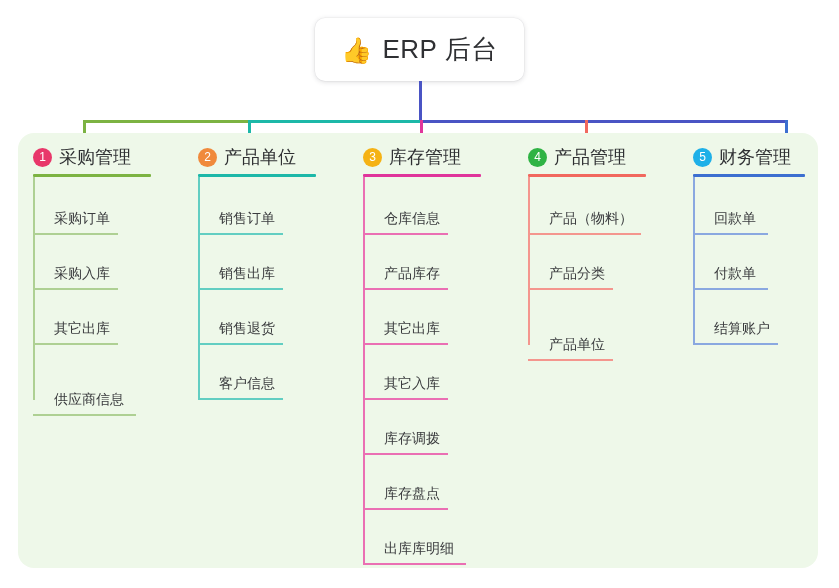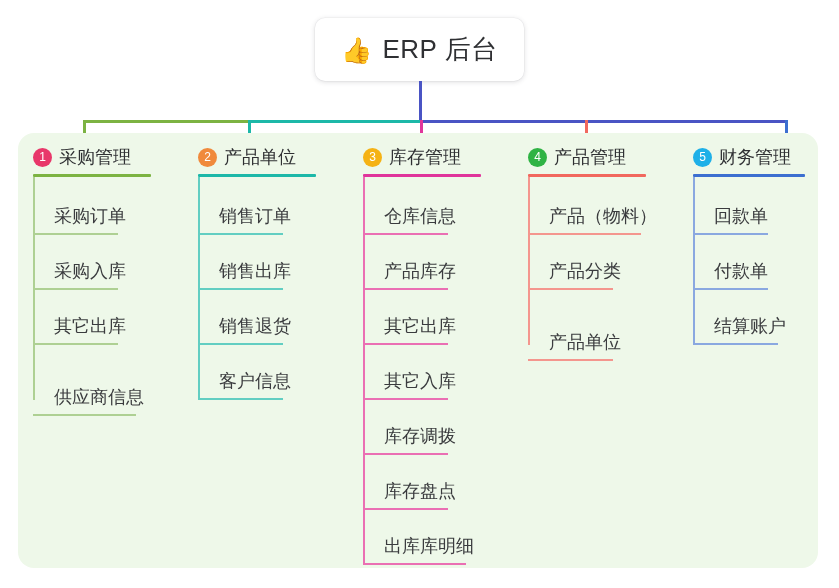--- a/index.html
+++ b/index.html
@@ -106,21 +106,21 @@
     top: 44px;
   }
   .leaf {
     position: absolute;
     left: 0;
   }
   .leaf-label {
     position: absolute;
     left: 21px;
     bottom: 7px;
-    font-size: 18px;
+    font-size: 14px;
     color: #3a3b3e;
     white-space: nowrap;
   }
   .leaf-rule {
     position: absolute;
     left: 0;
     bottom: 0;
     height: 2px;
   }
 

